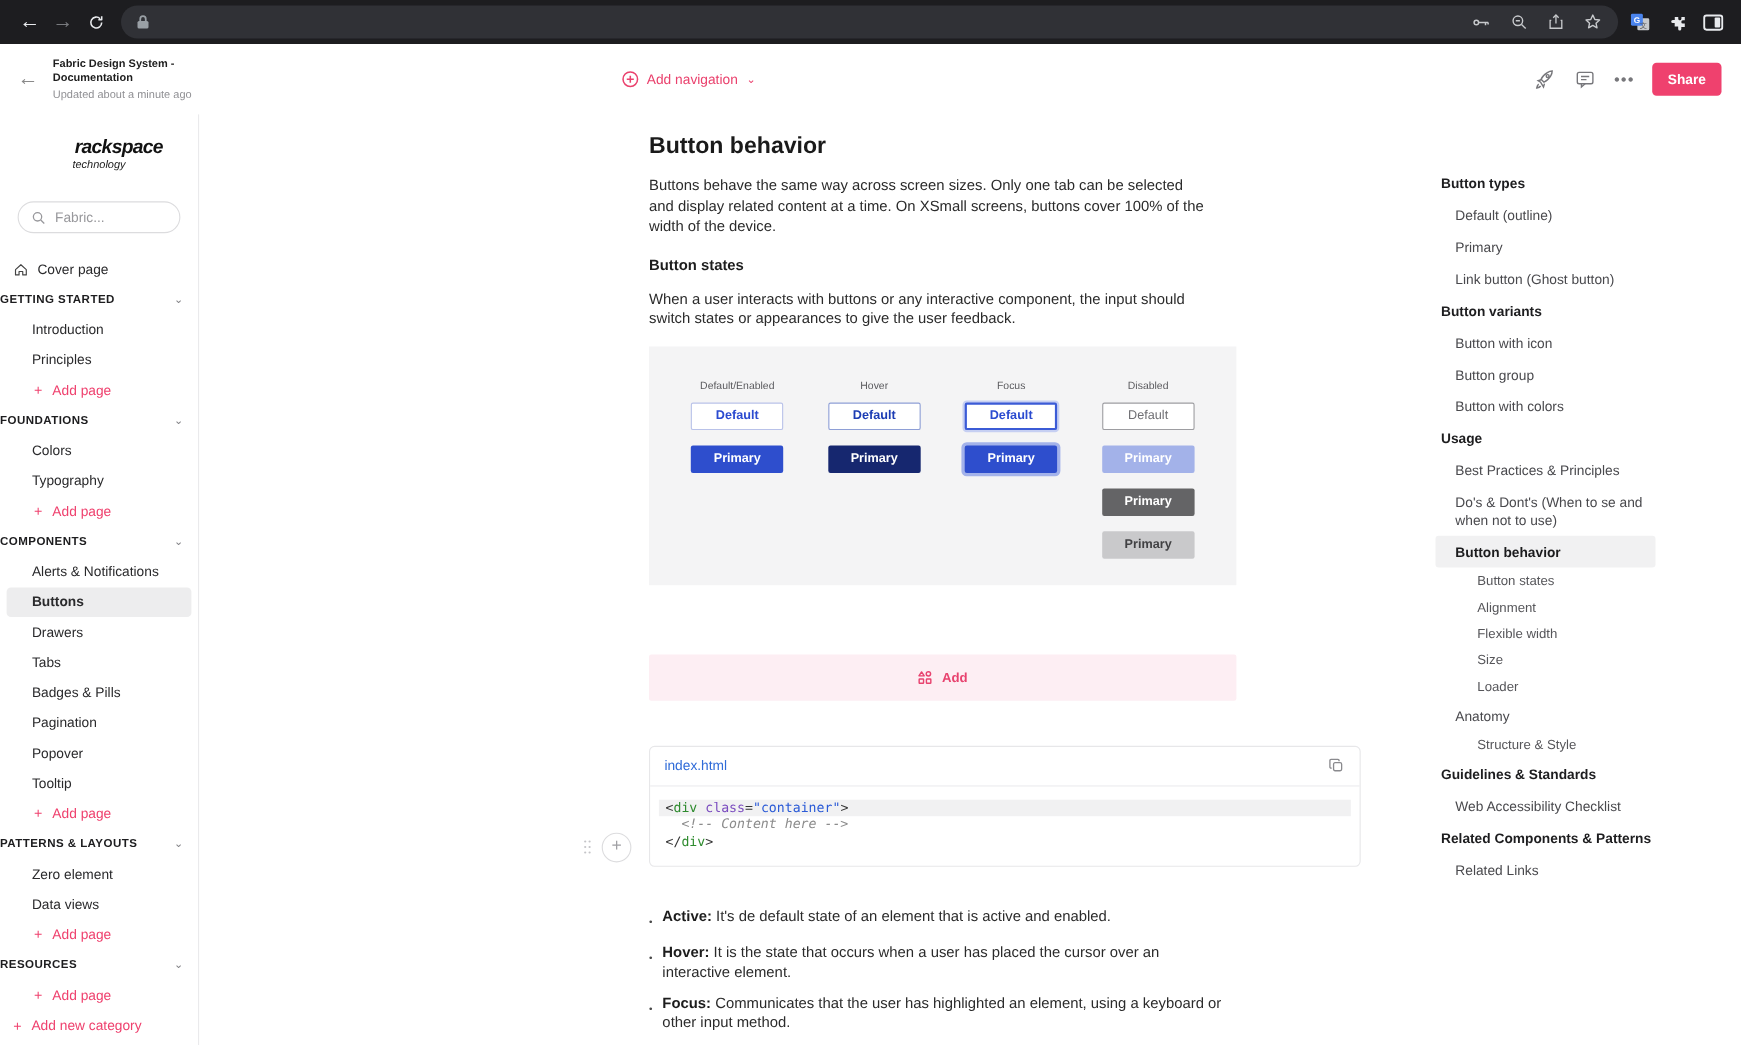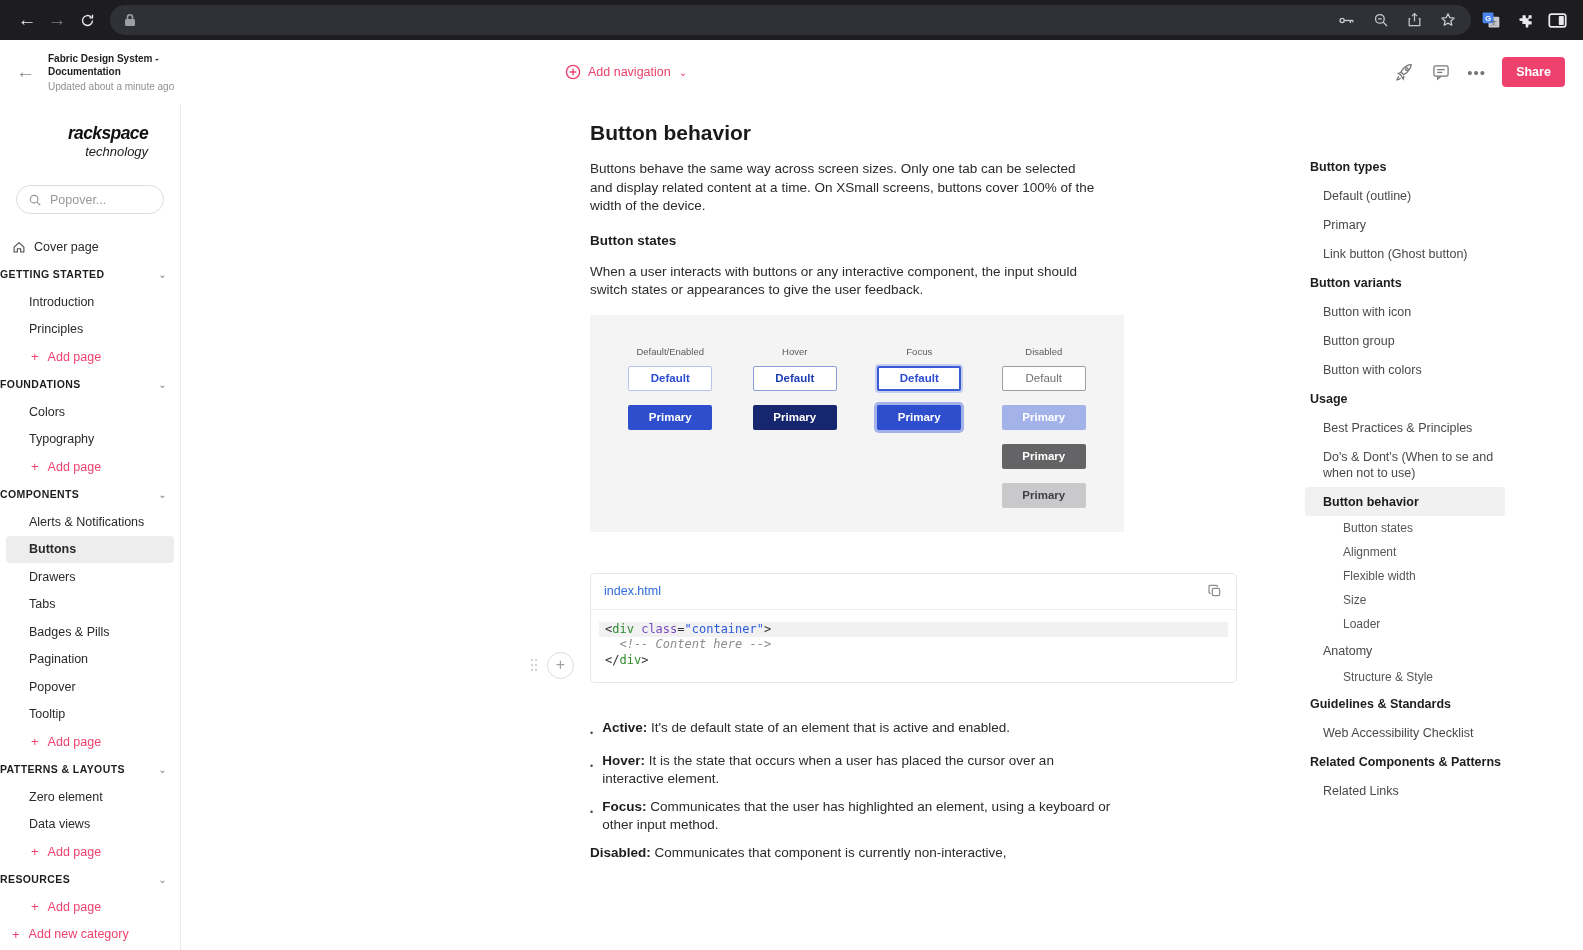--- a/index.html
+++ b/index.html
@@ -28,21 +28,21 @@
   .hdr-actions { margin-left:auto; display:flex; align-items:center; gap:16px; padding-right:18px; }
   .hdr-icon { color:#77777b; cursor:pointer; }
   .hdr-ellipsis { color:#77777b; font-size:15px; letter-spacing:1px; cursor:pointer; }
   .share-btn { min-width:63px; height:30px; border:none; border-radius:4px; background:#ef416e; color:#fff; font-size:12.5px; font-weight:600; font-family:inherit; cursor:pointer; padding:0 14px; }
 
   
   .sidebar { position:absolute; top:104px; left:0; bottom:0; width:181px; background:#fff; border-right:1px solid #eaeaec; overflow:hidden; }
   .logo { text-align:center; margin-top:21px; }
   .logo-inner { display:inline-block; }
   .logo-main { font-size:17.5px; font-weight:800; font-style:italic; letter-spacing:-0.6px; color:#111; line-height:1;margin-left:36px; }
-  .logo-sub { display:block; text-align:right; font-size:13px; font-style:italic; color:#1a1a1a; margin-top:1px; }
+  .logo-sub { display:block; font-size:10px; font-style:italic; color:#1a1a1a; margin-top:1px; }
   .search-box { margin:25px 16px 0; height:29px; border:1px solid #dcdcde; border-radius:15px; display:flex; align-items:center; gap:8px; padding:0 11px; color:#98989c; font-size:12.5px; cursor:text; }
   .nav-list { margin-top:19px; font-size:12.5px; }
   .nav-row { height:27.5px; display:flex; align-items:center; padding-right:13px; color:#2a2a2c; cursor:pointer; white-space:nowrap; }
   .nav-row.page { padding-left:29px; }
   .nav-row.page-home { padding-left:12px; gap:8px; }
   .nav-row.section { font-size:10.5px; font-weight:700; letter-spacing:0.4px; color:#1d1d1f; }
   .nav-row.section .chev { margin-left:auto; font-size:10px; color:#808084; font-weight:400; }
   .nav-row.add, .nav-row.add-category { color:#ef416e; gap:9px; }
   .nav-row.add { padding-left:31px; }
   .nav-row.add-category { padding-left:12px; }
@@ -188,21 +188,21 @@
     <span class="logo-inner">
       <span class="logo-main">rackspace</span>
       <span class="logo-sub">technology</span>
     </span>
   </div>
   <div class="search-box">
     <svg width="14" height="14" viewBox="0 0 24 24" fill="none" stroke="#98989c" stroke-width="2">
       <circle cx="10.5" cy="10.5" r="6.5"></circle>
         <path d="M15.5 15.5L21 21"></path>
     </svg>
-    <span>Popover...</span>
+    <span>Fabric...</span>
   </div>
   <div class="nav-list" id="nav-list">
       <div class="nav-row page-home">
         <svg width="14" height="14" viewBox="0 0 20 20" fill="none" stroke="#444" stroke-width="1.5">
           <path d="M3 10.2L10 3.8l7 6.4V17h-4.6v-4.4H7.6V17H3z" stroke-linejoin="round"></path>
         </svg>
         <span>Cover page</span>
       </div>
       <div class="nav-row section">
         <span>GETTING STARTED</span>
@@ -317,20 +317,29 @@
       </div>
       <div class="demo-col">
         <div class="demo-label">Disabled</div>
         <div class="demo-btn v-default-disabled">Default</div>
         <div class="demo-btn v-primary-disabled">Primary</div>
         <div class="demo-btn v-primary-disabled-dark">Primary</div>
         <div class="demo-btn v-primary-disabled-light">Primary</div>
       </div>
     </div>
 
+  <div class="add-strip">
+    <svg width="14" height="14" viewBox="0 0 14 14" fill="none" stroke="#e8436f" stroke-width="1.3">
+      <path d="M3.8 1.8L6.2 5.4H1.4z" stroke-linejoin="round"></path>
+      <circle cx="10" cy="3.6" r="2"></circle>
+      <rect x="1.6" y="8.2" width="4" height="4" rx="0.5"></rect>
+      <rect x="8.2" y="8.2" width="4" height="4" rx="0.5"></rect>
+    </svg>
+    <span>Add</span>
+  </div>
 
   <div class="code-block">
     <div class="block-dots">
         <i></i>
         <i></i>
         <i></i>
         <i></i>
         <i></i>
         <i></i>
       </div>

